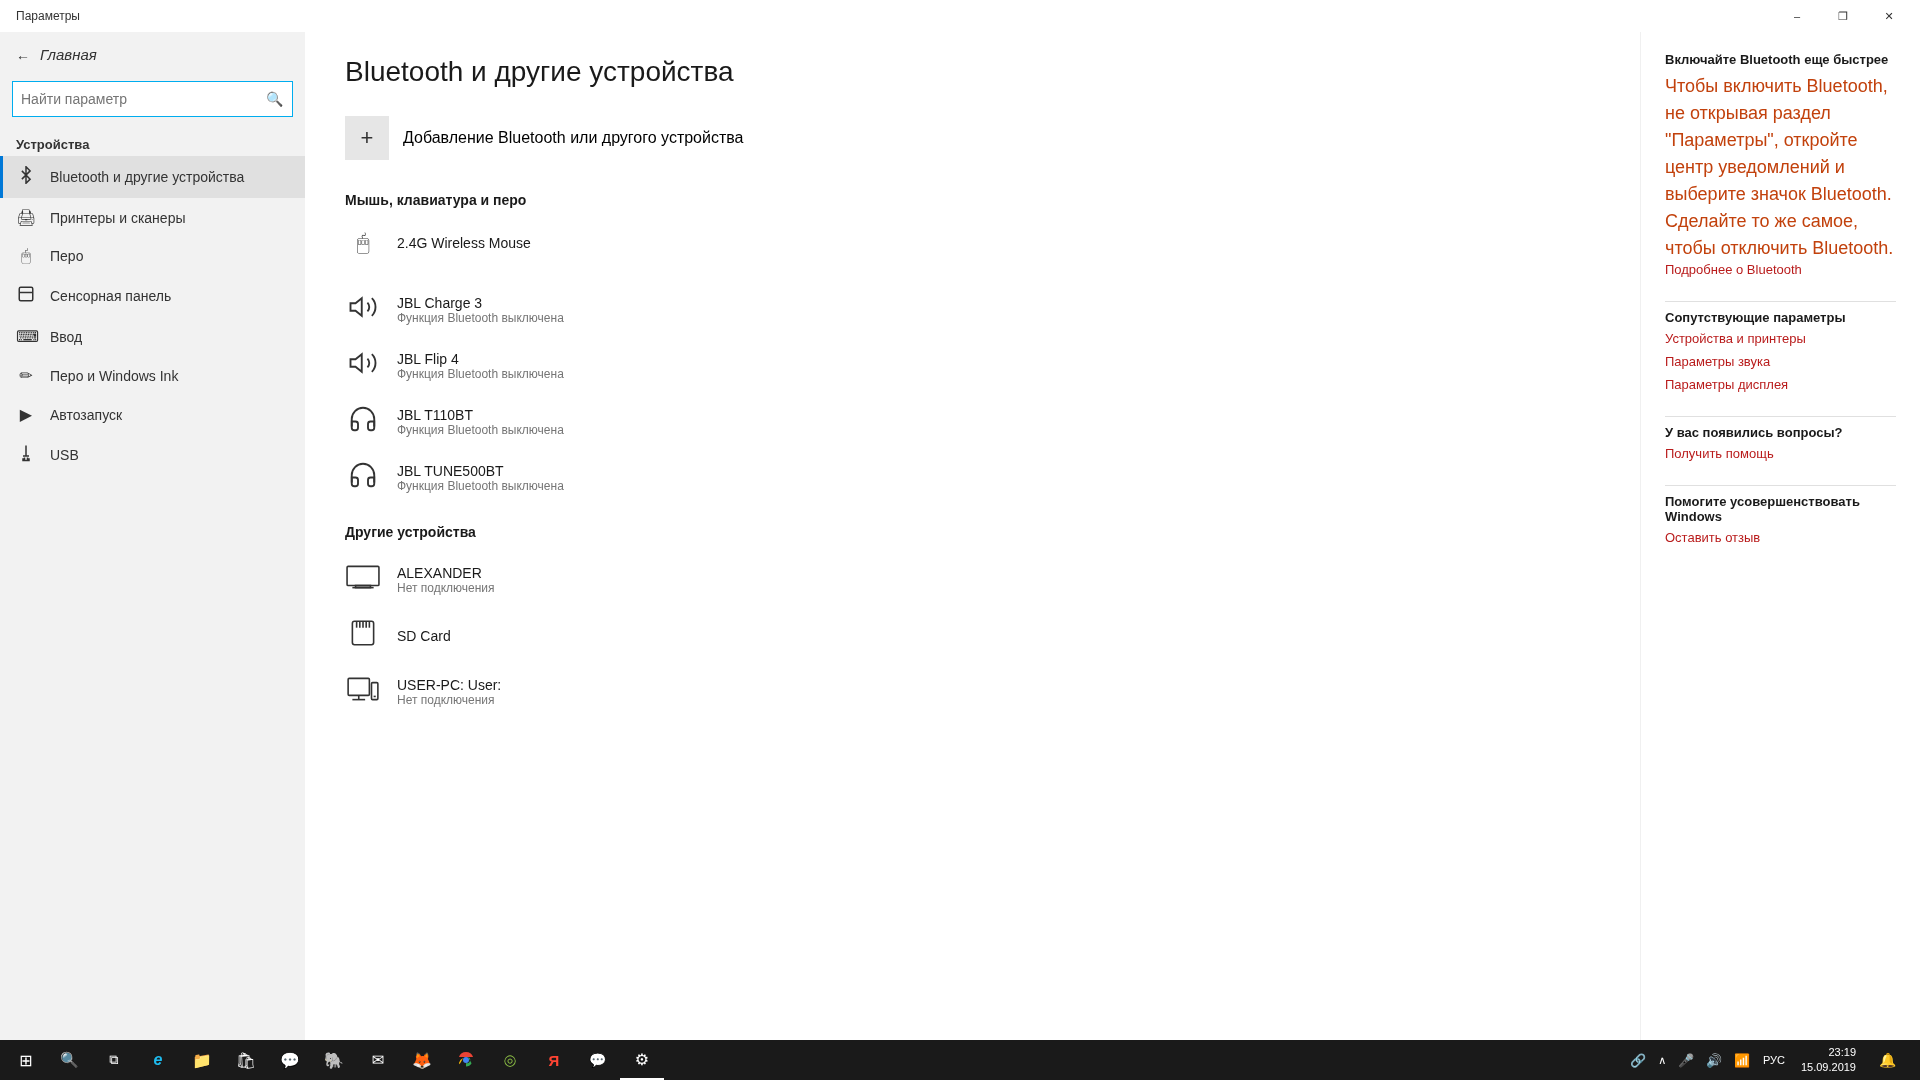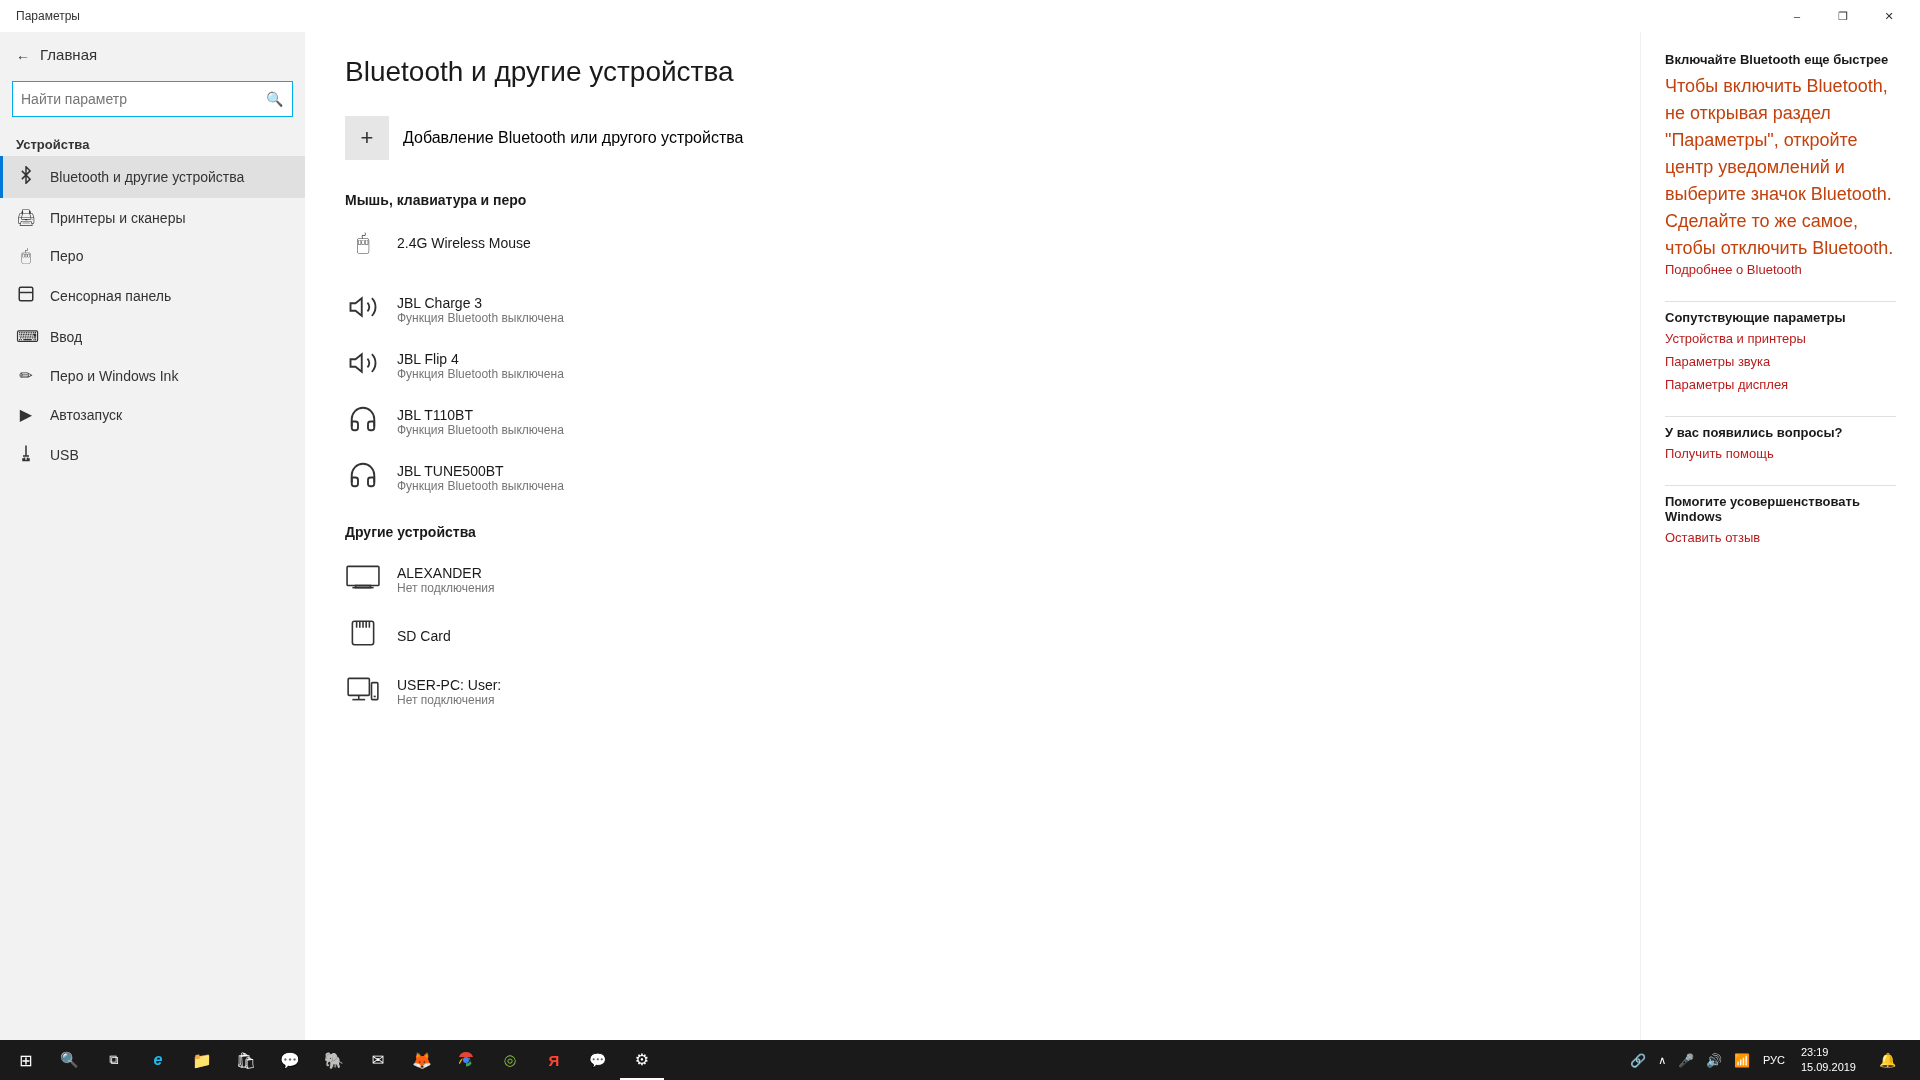--- a/index.html
+++ b/index.html
@@ -24,21 +24,21 @@
     
     .sidebar {
       width: 305px; flex-shrink: 0; background: #f2f2f2;
       display: flex; flex-direction: column; padding-top: 0;
       overflow-y: auto;
     }
     .sidebar-back {
       display: flex; align-items: center; gap: 10px;
       padding: 14px 16px; cursor: pointer; color: #333;
     }
-    .sidebar-home-label { font-size: 15px; }
+    .sidebar-home-label { font-size: 15px; font-style: italic; }
     .back-arrow { font-size: 14px; }
 
     .sidebar-search {
       margin: 4px 12px 12px 12px;
       display: flex; 
       border: 1.5px solid #00adef; background: #fff;
       height: 36px; padding: 0 8px; 
     }
     .sidebar-search input {
       border: none; outline: none; font-size: 14px; flex: 1; background: transparent;
@@ -110,21 +110,21 @@
     .taskbar-app-btn {
       height: 40px; min-width: 44px; background: transparent; border: none;
       cursor: pointer; display: flex; align-items: center; justify-content: center;
       color: #fff; font-size: 18px; padding: 0 8px;
     }
     .taskbar-active { border-bottom: 2px solid #fff; }
     .taskbar-right {
       margin-left: auto; display: flex; align-items: center; gap: 4px;
       padding-right: 8px;
     }
-    .taskbar-clock { color: #fff; font-size: 11px; padding: 0 8px; }
+    .taskbar-clock { color: #fff; font-size: 11px; text-align: right; padding: 0 8px; }
     .taskbar-clock div { line-height: 1.4; }
     .taskbar-sys-btn {
       background: transparent; border: none; cursor: pointer;
       color: #fff; font-size: 12px; padding: 2px 4px;
     }
     .taskbar-notification { width: 40px; height: 40px; background: transparent; border: none; cursor: pointer; display: flex; align-items: center; justify-content: center; color: #fff; font-size: 16px; }
 
     .divider { border: none; border-top: 1px solid #e0e0e0; margin: 8px 0; }
   </style>
 </head>

